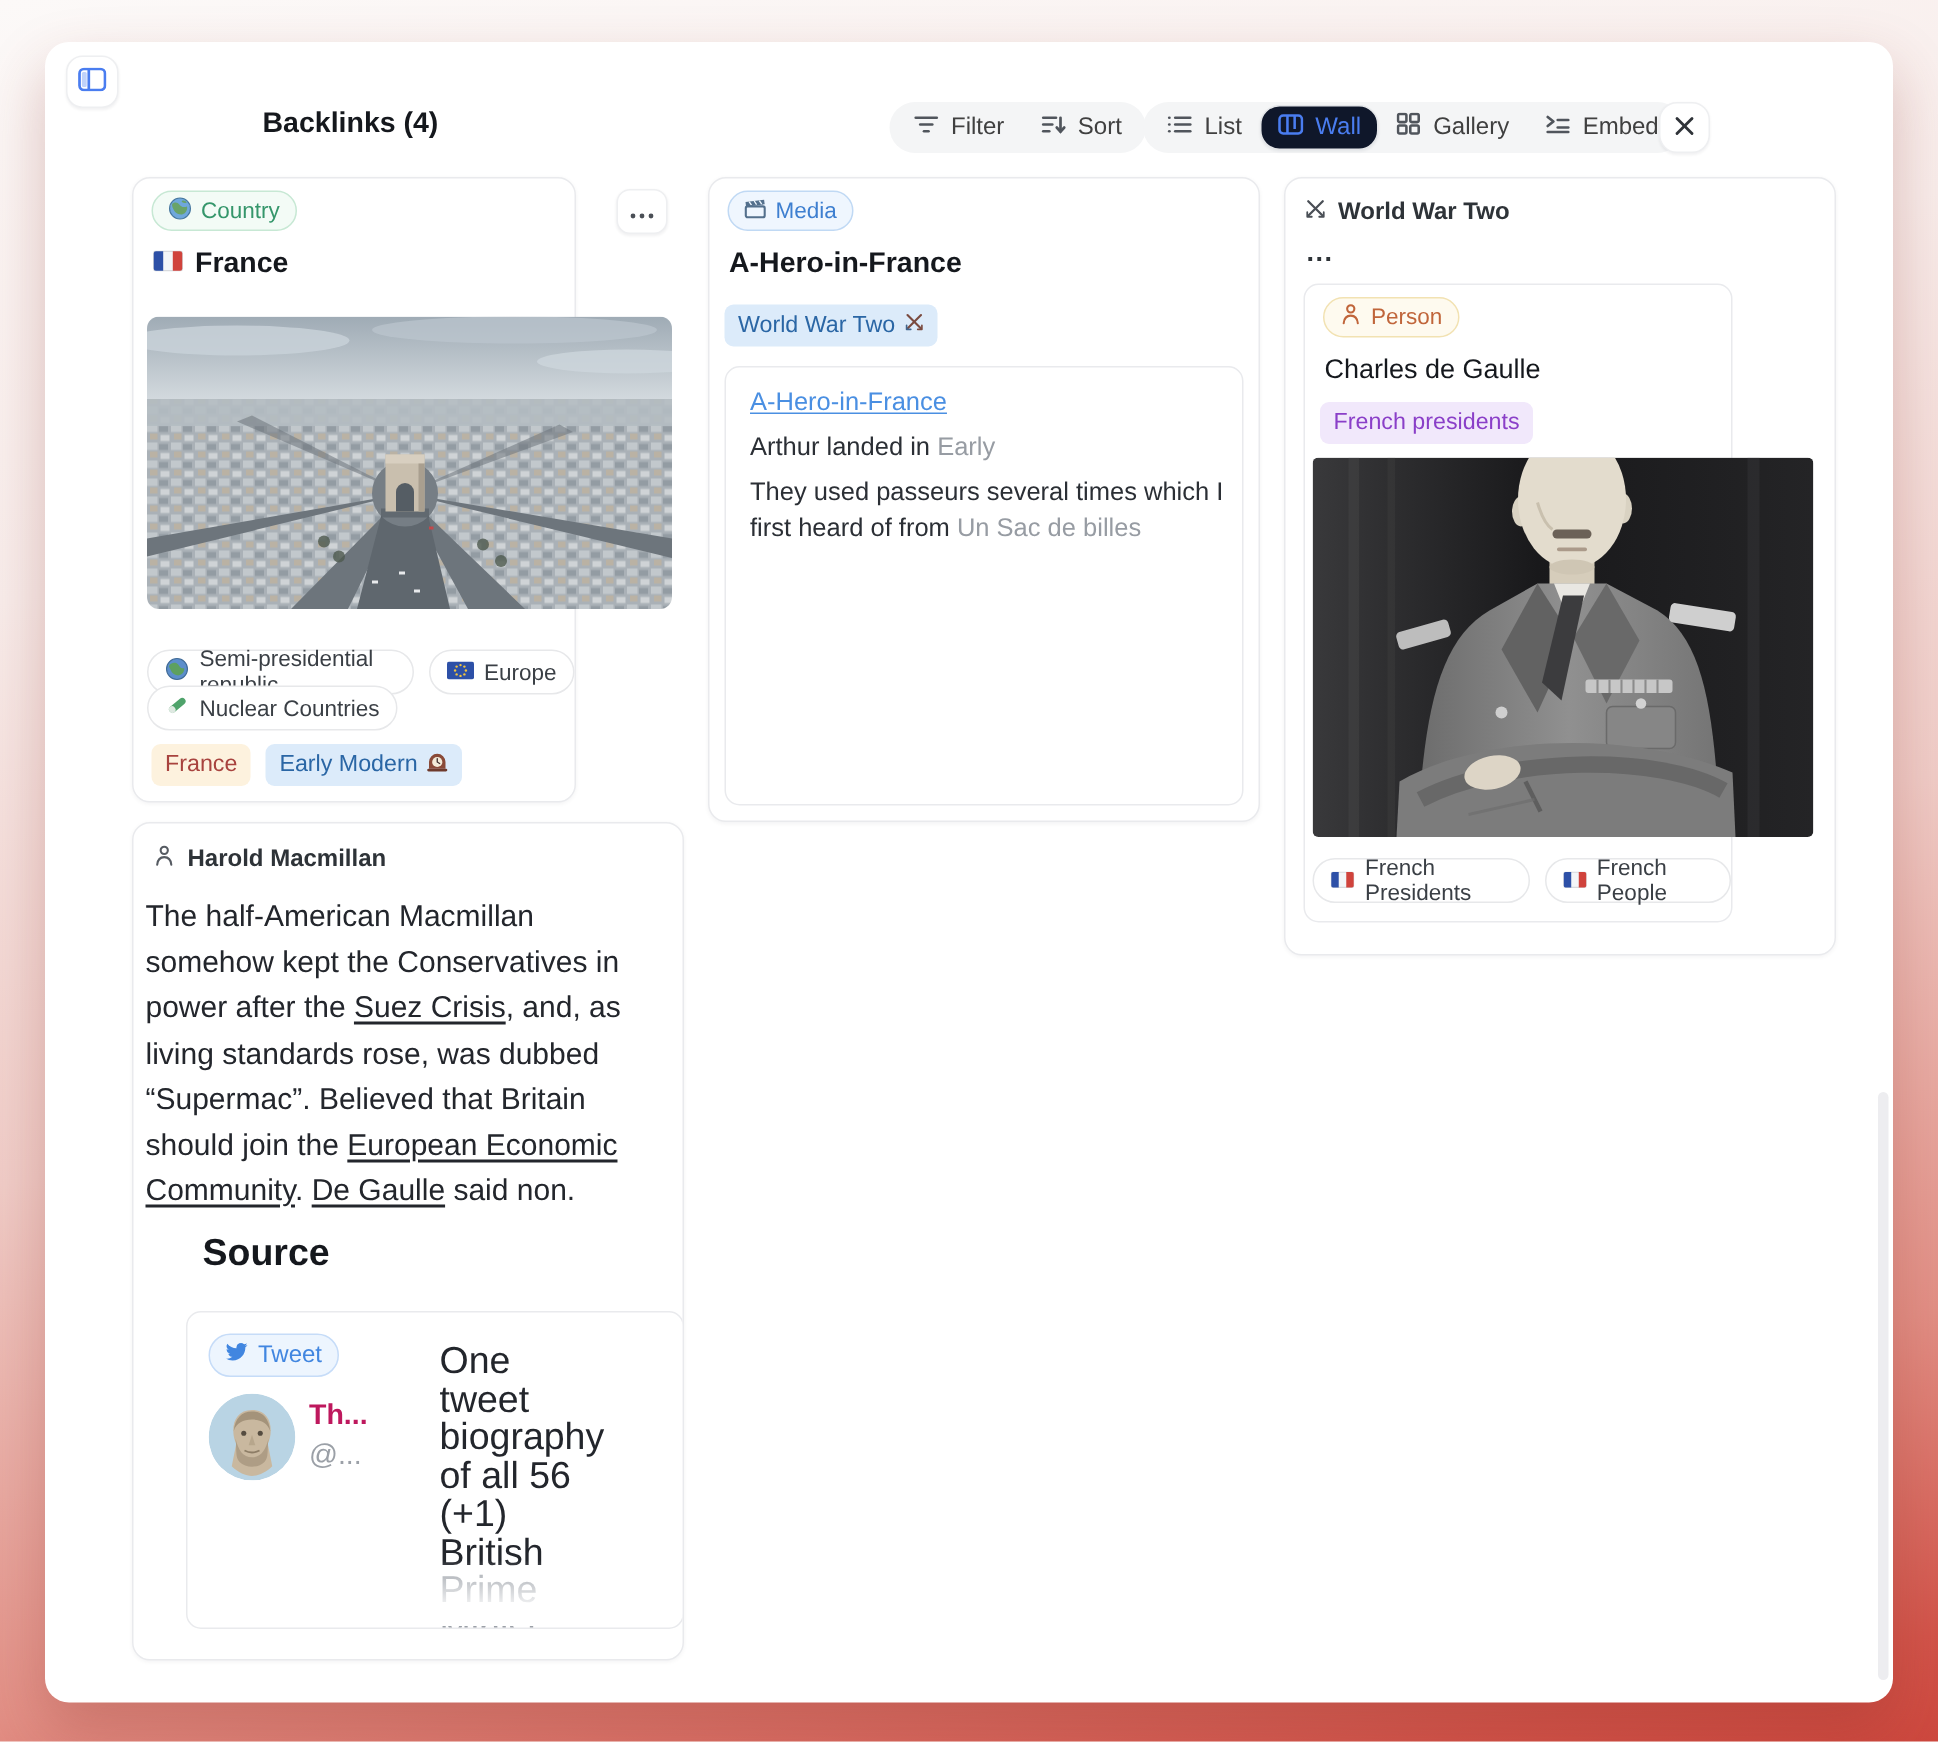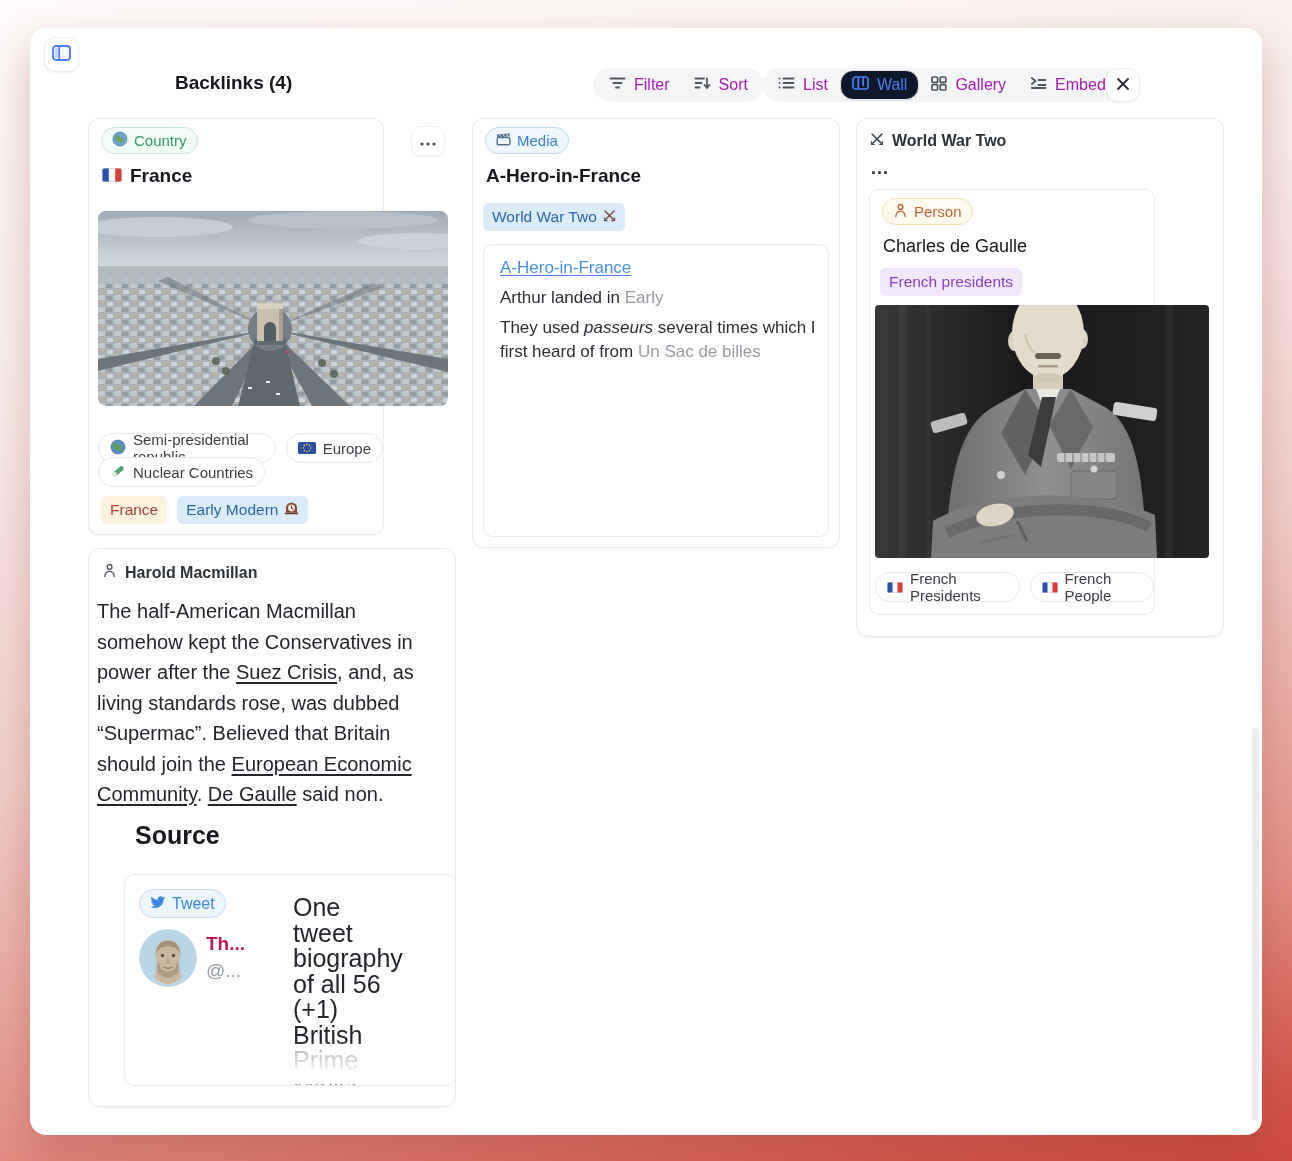--- a/index.html
+++ b/index.html
@@ -16,21 +16,21 @@
   }
   .icon-btn {
     display: flex; align-items: center; justify-content: center;
     background: #fff; border: 1px solid #eeeff1; border-radius: 11px;
     box-shadow: 0 1px 2px rgba(16,24,40,.06); cursor: pointer; position: absolute;
   }
   .toggle { left: 14px; top: 9px; width: 35px; height: 35px; }
   .page-title { position: absolute; left: 145px; top: 44px; font-size: 19px; font-weight: 700; color: #15181d; }
 
   .tb-group { position: absolute; top: 40px; height: 34px; background: #f4f5f6; border-radius: 17px; display: flex; align-items: center; padding: 0 4px; }
-  .tb-btn { display: flex; align-items: center; gap: 8px; height: 34px; padding: 0 12px; font-size: 16px; color: #a21caf; background: none; border: none; font-family: inherit; cursor: pointer; border-radius: 13px; }
+  .tb-btn { display: flex; align-items: center; gap: 8px; height: 34px; padding: 0 12px; font-size: 16px; color: #404040; background: none; border: none; font-family: inherit; cursor: pointer; border-radius: 13px; }
   .tb-btn.active { background: #0f172a; border: 1px solid #e4e6e9; height: 30px; color: #4a7df0; box-shadow: 0 1px 2px rgba(16,24,40,.07); padding: 0 11px; }
   .close-btn { left: 1076px; top: 40px; width: 34px; height: 34px; border-radius: 12px; }
 
   .card { position: absolute; background: #fff; border: 1px solid #e9eaed; border-radius: 12px; box-shadow: 0 1px 3px rgba(22,28,40,.05); }
 
   .badge { display: inline-flex; align-items: center; gap: 6px; height: 27px; padding: 0 10px; border-radius: 14px; font-size: 15px; border: 1px solid #e7e8ea; background: #fff; }
   .badge.green  { color: #35966b; border-color: #c7e8d4; background: #f3fbf6; }
   .badge.blue   { color: #3e7fd0; border-color: #c0d9f4; background: #eff6fe; }
   .badge.orange { color: #c0653a; border-color: #f2e2b2; background: #fefaef; }
   .badge.tweet  { color: #4186e0; border-color: #c6dcf8; background: #edf5fe; font-size: 16px; height: 29px; border-radius: 15px; }
@@ -45,21 +45,21 @@
   .sub-header { display: flex; align-items: center; gap: 8px; font-size: 16px; font-weight: 600; color: #2e3338; }
   .more-btn { width: 34px; height: 30px; border-radius: 9px; }
 
   .img-wrap { position: absolute; border-radius: 8px; overflow: hidden; }
   .row { position: absolute; display: flex; gap: 10px; }
 
   .body-text { position: absolute; font-size: 20px; line-height: 30.5px; color: #23262c; }
   .ulink { text-decoration: underline; text-underline-offset: 3px; color: inherit; cursor: pointer; }
   .blue-link { color: #4a8fe2; text-decoration: underline; text-underline-offset: 2px; cursor: pointer; }
   .muted { color: #979ca3; }
-  .italic { font-style: italic; }
+  .italic { }
 
   .inner-box { position: absolute; border: 1px solid #e9eaed; border-radius: 10px; background: #fff; }
   .source-h { position: absolute; font-size: 25px; font-weight: 800; color: #15181d; }
   .collapsed-dots { position: absolute; font-size: 18px; font-weight: 700; color: #2e3338; letter-spacing: 1px; line-height: 10px; }
 
   .tweet-text { position: absolute; font-size: 25px; line-height: 25.5px; color: #23262c; }
   .tweet-text div:nth-child(7), .tweet-text div:nth-child(8) { color: #9ba0a7; }
   .fade { position: absolute; left: 1px; right: 1px; bottom: 1px; height: 44px; background: linear-gradient(transparent, #fff 80%); border-radius: 0 0 10px 10px; pointer-events: none; }
 
   .scroll-thumb { position: absolute; right: 3px; top: 700px; width: 7px; height: 392px; border-radius: 4px; background: #ededf0; }

